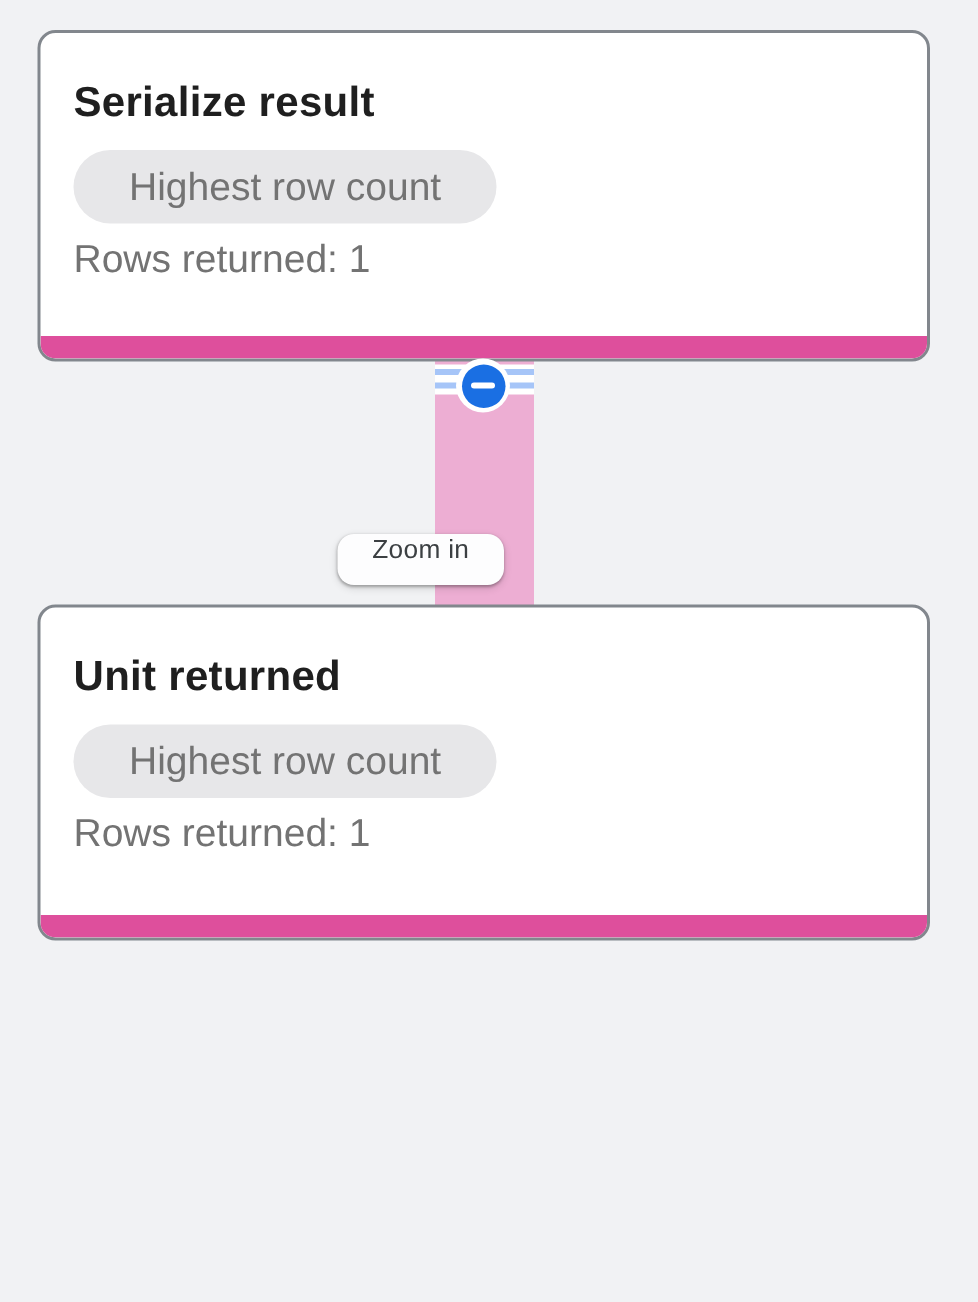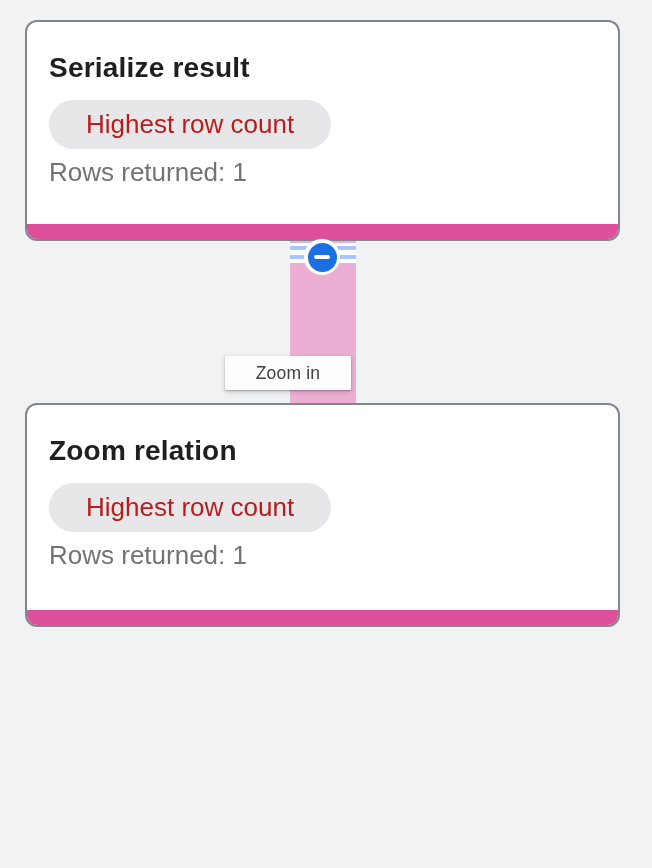--- a/index.html
+++ b/index.html
@@ -54,21 +54,21 @@
     font-size: 28px;
     font-weight: 700;
     color: #1f1f1f;
     letter-spacing: 0.2px;
     margin: 0 0 16px 0;
     line-height: 1.15;
   }
   .node-badge {
     display: inline-block;
     background: #e7e7e9;
-    color: #b91c1c;
+    color: #737373;
     font-size: 26px;
     line-height: 49px;
     height: 49px;
     padding: 0 37px;
     border-radius: 26px;
     margin: 0 0 9px 0;
     white-space: nowrap;
     text-align: right;
   }
   .node-rows {
@@ -135,27 +135,27 @@
     height: 4.5px;
     border-radius: 2.5px;
     background: #ffffff;
   }
 
   
   .tooltip {
     position: absolute;
     left: 225px;
     top: 356px;
-    width: 126px;
+    width: 111px;
     height: 34px;
     background: #fdfdfe;
-    border-radius: 1px;
+    border-radius: 11px;
     box-shadow: 0 1px 2px rgba(0,0,0,0.28), 0 2px 6px rgba(0,0,0,0.14);
     display: flex;
-    align-items: center;
+    align-items: flex-start;
     justify-content: center;
     z-index: 5;
   }
   .tooltip-text {
     font-size: 17.5px;
     color: #3c4043;
     letter-spacing: 0.2px;
   }
 </style>
 </head>
@@ -184,20 +184,20 @@
       <span class="minus-glyph"></span>
     </div>
   </div>
 
   <div class="tooltip">
     <span class="tooltip-text">Zoom in</span>
   </div>
 
   <div class="node-card card-bottom">
     <div class="card-content">
-      <div class="node-title">Zoom relation</div>
+      <div class="node-title">Unit returned</div>
       <div class="node-badge">Highest row count</div>
       <div class="node-rows">Rows returned: 1</div>
     </div>
     <div class="accent-bar"></div>
   </div>
 
 </div>
 
 </body></html>

